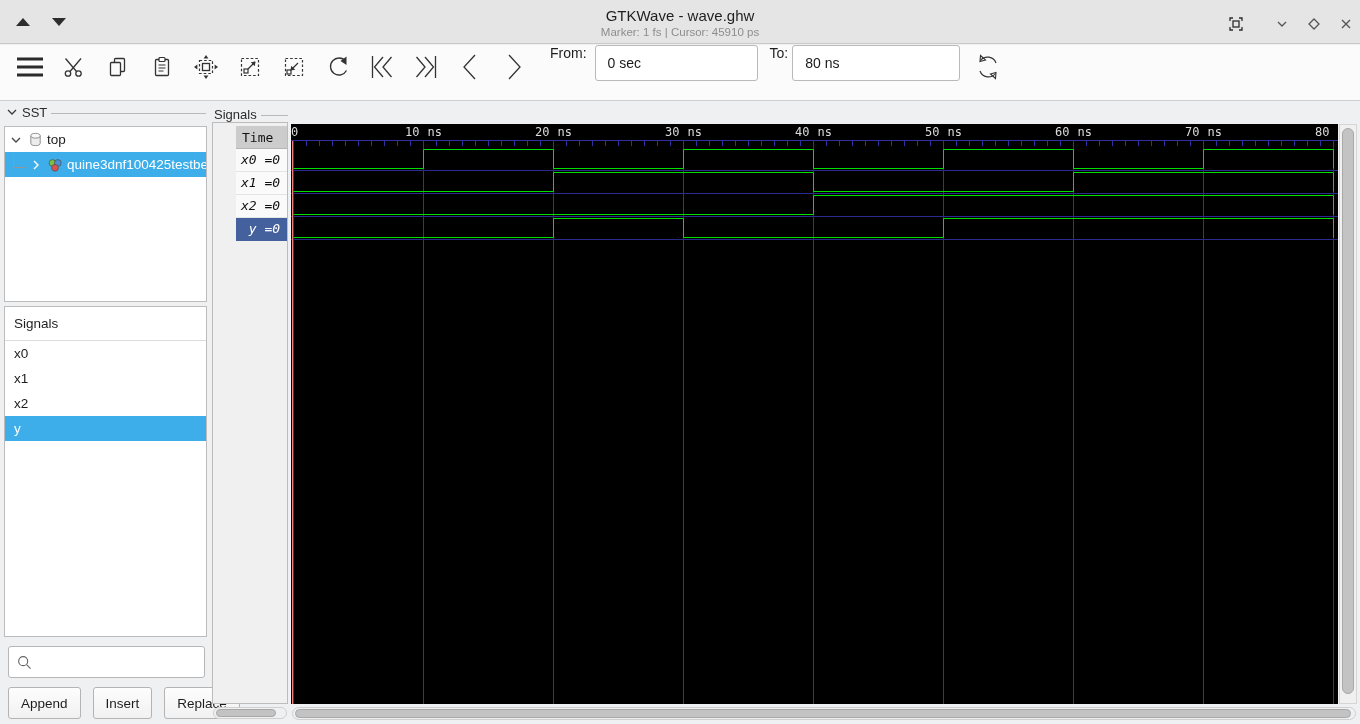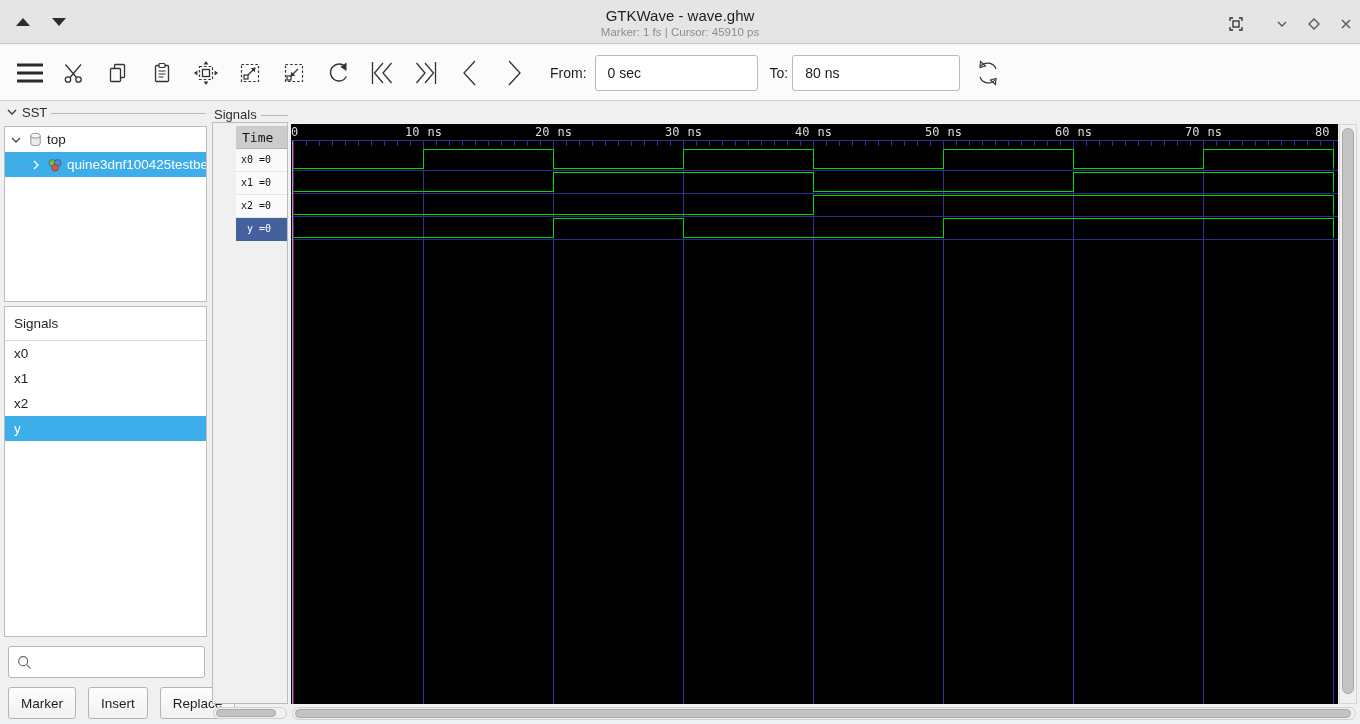--- a/index.html
+++ b/index.html
@@ -11,21 +11,21 @@
   .titlebar { position:absolute; left:0; top:0; width:1360px; height:44px; background:#e5e5e5; border-bottom:1px solid #c9c9c9; }
   .tb-arrow { position:absolute; top:14px; width:22px; height:16px; display:flex; align-items:center; justify-content:center; cursor:default; }
   .tri-up { width:0; height:0; border-left:7px solid transparent; border-right:7px solid transparent; border-bottom:8px solid #2d2d2d; }
   .tri-down { width:0; height:0; border-left:7px solid transparent; border-right:7px solid transparent; border-top:8px solid #2d2d2d; }
   .title-wrap { position:absolute; left:0; right:0; top:7px; text-align:center; }
   .title { font-size:15px; color:#1f1f1f; }
   .subtitle { font-size:11.5px; color:#8d8d8d; margin-top:2px; }
   .winbtn { position:absolute; top:14px; width:20px; height:20px; display:flex; align-items:center; justify-content:center; }
 
   
-  .toolbar { position:absolute; left:0; top:45px; width:1360px; height:56px; background:#fbfbfb; border-bottom:1px solid #cfcfcf; display:flex; align-items:center; padding-left:8px; }
+  .toolbar { position:absolute; left:0; top:45px; width:1360px; height:56px; background:#fbfbfb; border-bottom:1px solid #cfcfcf; display:flex; padding-left:8px; }
   .tbtn { width:44px; height:44px; display:flex; align-items:center; justify-content:center; flex:none; }
   .tlabel { font-size:14px; color:#1e1e1e; flex:none; }
   .tinput { height:36px; border:1px solid #b9b9b9; border-radius:3px; background:#fff; font-size:14px; color:#1a1a1a; padding:0 12px; font-family:"Liberation Sans",sans-serif; outline:none; flex:none; }
 
   
   .frame-label { position:absolute; display:flex; align-items:center; gap:4px; font-size:13px; color:#2b2b2b; height:16px; }
   .frame-label::after { content:""; flex:1; border-top:1px solid #b8b8b8; margin-top:2px; }
 
   
   .tree-box { position:absolute; left:4px; top:126px; width:203px; height:176px; background:#fff; border:1px solid #bcbcbc; overflow:hidden; }
@@ -43,21 +43,21 @@
   .search-box { position:absolute; left:8px; top:646px; width:197px; height:32px; background:#fff; border:1px solid #b6b6b6; border-radius:3px; display:flex; align-items:center; padding:0 6px; }
   .search-box input { border:none; outline:none; flex:1; font-size:13px; font-family:"Liberation Sans",sans-serif; background:transparent; min-width:0; }
 
   .btn-row { position:absolute; left:8px; top:687px; display:flex; gap:12px; }
   .pushbtn { height:32px; padding:0 12px; background:linear-gradient(#fdfdfd,#f1f1f1); border:1px solid #b4b4b4; border-radius:3px; font-size:13.5px; color:#1d1d1d; font-family:"Liberation Sans",sans-serif; }
 
   
   .names-box { position:absolute; left:212px; top:122px; width:76px; height:582px; background:#f0f0f0; border:1px solid #bcbcbc; overflow:hidden;padding-left:23px; }
   .mono { font-family:"DejaVu Sans Mono","Liberation Mono",monospace; }
   .time-hdr { margin-top:3px; height:23px; line-height:23px; background:#cccccc; color:#111; font-size:13px; padding-left:6px; border-bottom:1px solid #b5b5b5; }
-  .wave-name-row { height:23px; line-height:22px; font-size:10px; color:#111; background:#fafafa; border-bottom:1px solid #e4e4e4; padding-left:5px; white-space:pre; }
+  .wave-name-row { height:23px; line-height:22px; font-size:13px; color:#111; background:#fafafa; border-bottom:1px solid #e4e4e4; padding-left:5px; white-space:pre;font-style:italic; }
   .wave-name-row.sel { background:#44619d; color:#fff; border-bottom:1px solid #44619d; }
   .wn-name { display:inline-block; width:2ch; text-align:right; }
   .names-hscroll { position:absolute; left:213px; top:707px; width:74px; height:12px; background:#eff0f1; border:1px solid #d0d0d0; border-radius:6px; }
   .names-hscroll .thumb { position:absolute; left:2px; top:1px; width:60px; height:8px; background:#c3c3c3; border:1px solid #a8a8a8; border-radius:5px; }
 
   
   .wave-canvas { position:absolute; left:291px; top:124px; width:1047px; height:580px; background:#000; overflow:hidden; }
   .tick-num { position:absolute; top:1px; font-size:12px; color:#dcdcdc; text-align:right; width:50px; pointer-events:none; }
   .tick-zero { position:absolute; top:1px; left:0px; font-size:12px; color:#dcdcdc; pointer-events:none; }
   .tick-unit { position:absolute; top:1px; font-size:12px; color:#dcdcdc; pointer-events:none;text-align:center; }
@@ -254,21 +254,21 @@
 
   <div class="search-box">
     <svg class="icon" width="18" height="18" viewBox="0 0 22 22">
       <circle cx="10" cy="10" r="5.5" fill="none" stroke="#666" stroke-width="1.4"></circle>
       <path d="M14.5 14.5 L19 19" stroke="#666" stroke-width="1.4"></path>
     </svg>
     <input value="" style="">
   </div>
 
   <div class="btn-row">
-    <button class="pushbtn">Marker</button>
+    <button class="pushbtn">Append</button>
     <button class="pushbtn">Insert</button>
     <button class="pushbtn">Replace</button>
   </div>
 
   <div class="frame-label" style="left:214px; top:106px; width:74px">
     <span>Signals</span>
   </div>
   <div class="names-box">
     <div class="time-hdr mono">Time</div>
     <div id="wave-name-rows">

